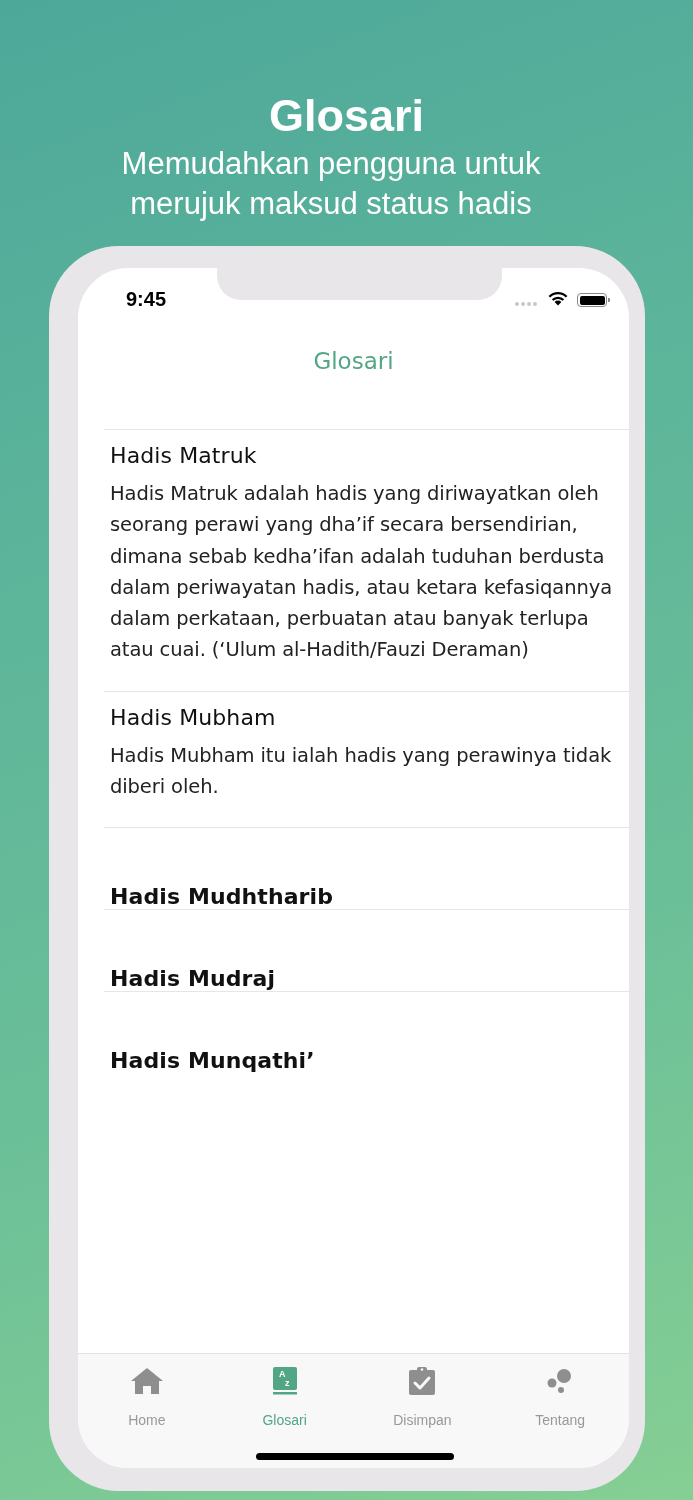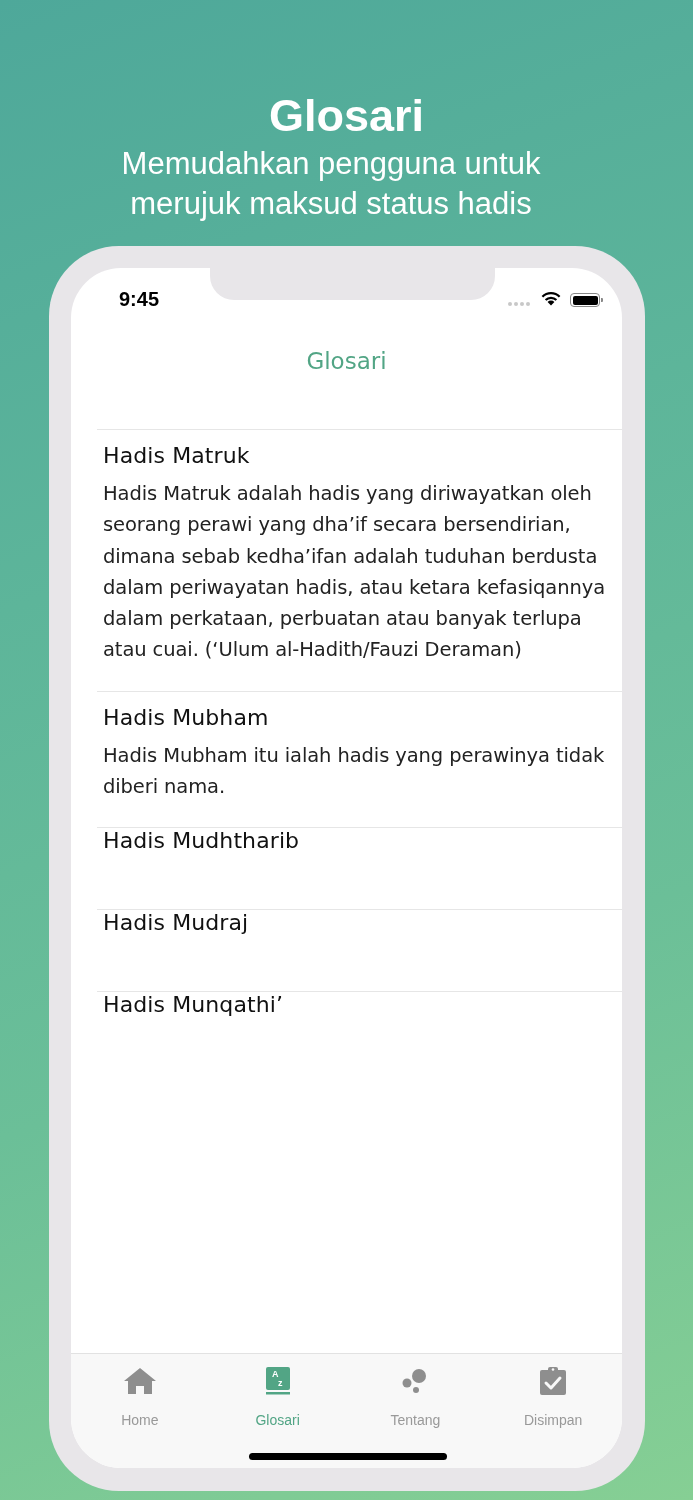--- a/index.html
+++ b/index.html
@@ -17,21 +17,21 @@
     .promo-sub {
       position: absolute; top: 144px; left: 0; width: 662px;
       text-align: center; color: #fff; font-size: 31px; line-height: 40px;
       font-family: "Liberation Sans", sans-serif;
     }
     .phone-frame {
       position: absolute; left: 49px; top: 246px; width: 596px; height: 1245px;
       background: #e8e6e9; border-radius: 70px;
     }
     .screen {
-      position: absolute; left: 71px; top: 268px; width: 551px; height: 1200px;
+      position: absolute; left: 78px; top: 268px; width: 551px; height: 1200px;
       background: #ffffff; border-radius: 50px; overflow: hidden;
     }
     .notch {
       position: absolute; left: 139px; top: 0; width: 285px; height: 32px;
       background: #e8e6e9; border-radius: 0 0 24px 24px;
     }
     .status-time {
       position: absolute; left: 48px; top: 20px; font-size: 20px; font-weight: bold;
       color: #000; font-family: "Liberation Sans", sans-serif;
     }
@@ -49,21 +49,21 @@
     .row { border-top: 1.5px solid #e6e6e6; padding: 0 10px 0 6px; cursor: pointer; }
     .row-title {
       font-family: "DejaVu Sans", sans-serif; font-size: 22px; color: #111;
       letter-spacing: 0.1px;
     }
     .row-desc {
       font-family: "DejaVu Sans", sans-serif; font-size: 19.5px; color: #222;
       line-height: 31.3px; margin-top: 10px; letter-spacing: -0.1px;
     }
     .row.expanded { padding-top: 13px; padding-bottom: 25px; }
-    .row.collapsed { height: 82px; display: flex; align-items: flex-start; }
+    .row.collapsed { height: 82px; display: flex; align-items: flex-end; font-weight: bold; }
     .tabbar {
       position: absolute; left: 0; top: 1085px; width: 551px; height: 115px;
       background: #f8f8f8; border-top: 1px solid #e2e2e2; display: flex;
     }
     .tab { flex: 1; display: flex; flex-direction: column; align-items: center; padding-top: 12px; cursor: pointer; }
     .tab-icon { width: 34px; height: 30px; display: flex; align-items: center; justify-content: center; }
     .tab-label { font-size: 14px; margin-top: 16px; color: #999; font-family: "Liberation Sans", sans-serif; }
     .tab.active .tab-label { color: #52a585; }
     .home-indicator {
       position: absolute; left: 178px; top: 1185px; width: 198px; height: 7px;
@@ -106,21 +106,21 @@
 
   <div class="nav-title">Glosari</div>
 
   <div class="list">
     <div class="row expanded">
       <div class="row-title">Hadis Matruk</div>
       <div class="row-desc">Hadis Matruk adalah hadis yang diriwayatkan oleh seorang perawi yang dha’if secara bersendirian, dimana sebab kedha’ifan adalah tuduhan berdusta dalam periwayatan hadis, atau ketara kefasiqannya dalam perkataan, perbuatan atau banyak terlupa atau cuai. (‘Ulum al-Hadith/Fauzi Deraman)</div>
     </div>
     <div class="row expanded">
       <div class="row-title">Hadis Mubham</div>
-      <div class="row-desc">Hadis Mubham itu ialah hadis yang perawinya tidak diberi nama.</div>
+      <div class="row-desc">Hadis Mubham itu ialah hadis yang perawinya tidak diberi oleh.</div>
     </div>
     <div class="row collapsed">
       <div class="row-title">Hadis Mudhtharib</div>
     </div>
     <div class="row collapsed">
       <div class="row-title">Hadis Mudraj</div>
     </div>
     <div class="row collapsed">
       <div class="row-title">Hadis Munqathi’</div>
     </div>
@@ -141,35 +141,35 @@
           <rect x="1" y="1" width="24" height="23" rx="2" fill="#52a585"></rect>
           <rect x="1" y="26" width="24" height="2.5" fill="#52a585"></rect>
           <text x="7" y="11" font-size="9" font-weight="bold" fill="#fff" font-family="Liberation Sans, sans-serif">A</text>
           <text x="13" y="20" font-size="9" font-weight="bold" fill="#fff" font-family="Liberation Sans, sans-serif">z</text>
         </svg>
       </span>
       <span class="tab-label">Glosari</span>
     </div>
     <div class="tab">
       <span class="tab-icon">
-        <svg width="28" height="28" viewBox="0 0 28 28">
-          <circle cx="18" cy="9" r="7" fill="#8e8e8e"></circle>
-          <circle cx="6" cy="16" r="4.5" fill="#8e8e8e"></circle>
-          <circle cx="15" cy="23" r="3" fill="#8e8e8e"></circle>
-        </svg>
-      </span>
-      <span class="tab-label">Tentang</span>
-    </div>
-    <div class="tab">
-      <span class="tab-icon">
         <svg width="28" height="30" viewBox="0 0 28 30">
           <rect x="1" y="4" width="26" height="25" rx="2" fill="#8e8e8e"></rect>
           <rect x="9" y="1" width="10" height="6" rx="2" fill="#8e8e8e"></rect>
           <circle cx="14" cy="3.5" r="1.3" fill="#f8f8f8"></circle>
           <path d="M7 17 L12 22 L21 12" stroke="#f8f8f8" stroke-width="3" fill="none" stroke-linecap="round" stroke-linejoin="round"></path>
         </svg>
       </span>
       <span class="tab-label">Disimpan</span>
     </div>
+    <div class="tab">
+      <span class="tab-icon">
+        <svg width="28" height="28" viewBox="0 0 28 28">
+          <circle cx="18" cy="9" r="7" fill="#8e8e8e"></circle>
+          <circle cx="6" cy="16" r="4.5" fill="#8e8e8e"></circle>
+          <circle cx="15" cy="23" r="3" fill="#8e8e8e"></circle>
+        </svg>
+      </span>
+      <span class="tab-label">Tentang</span>
+    </div>
   </div>
 
   <div class="home-indicator"></div>
 </div>
 
 </body></html>

